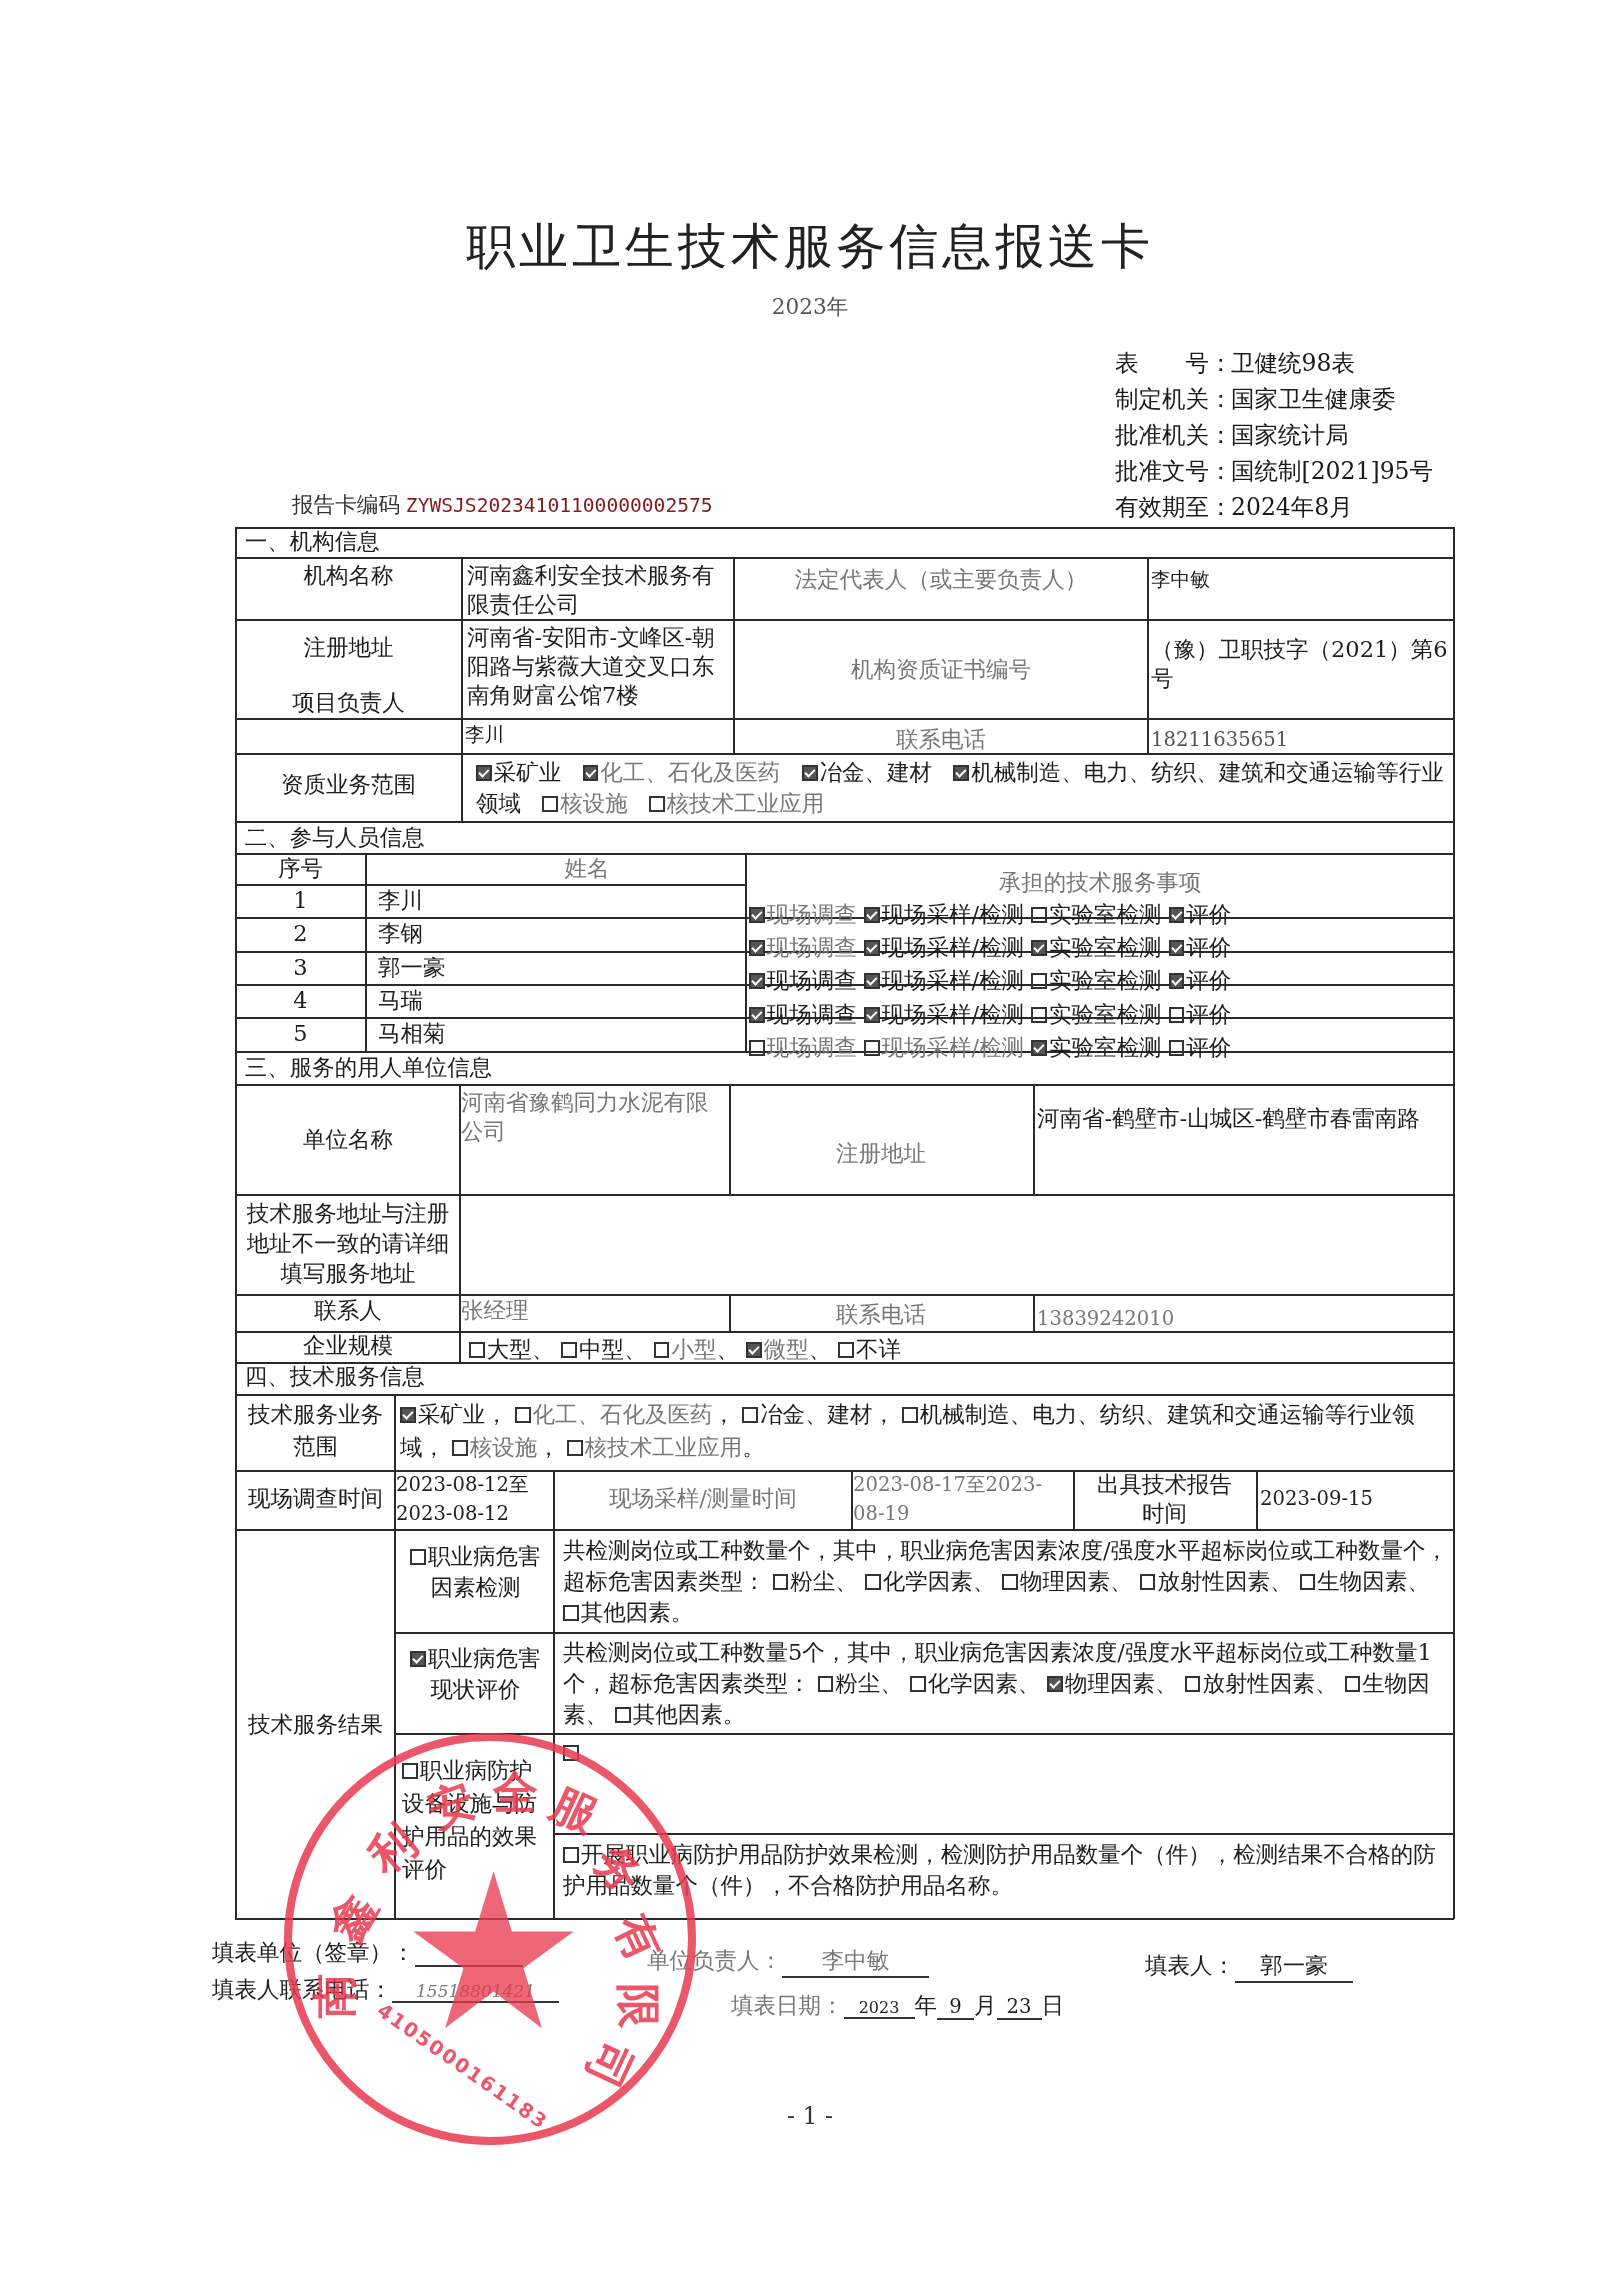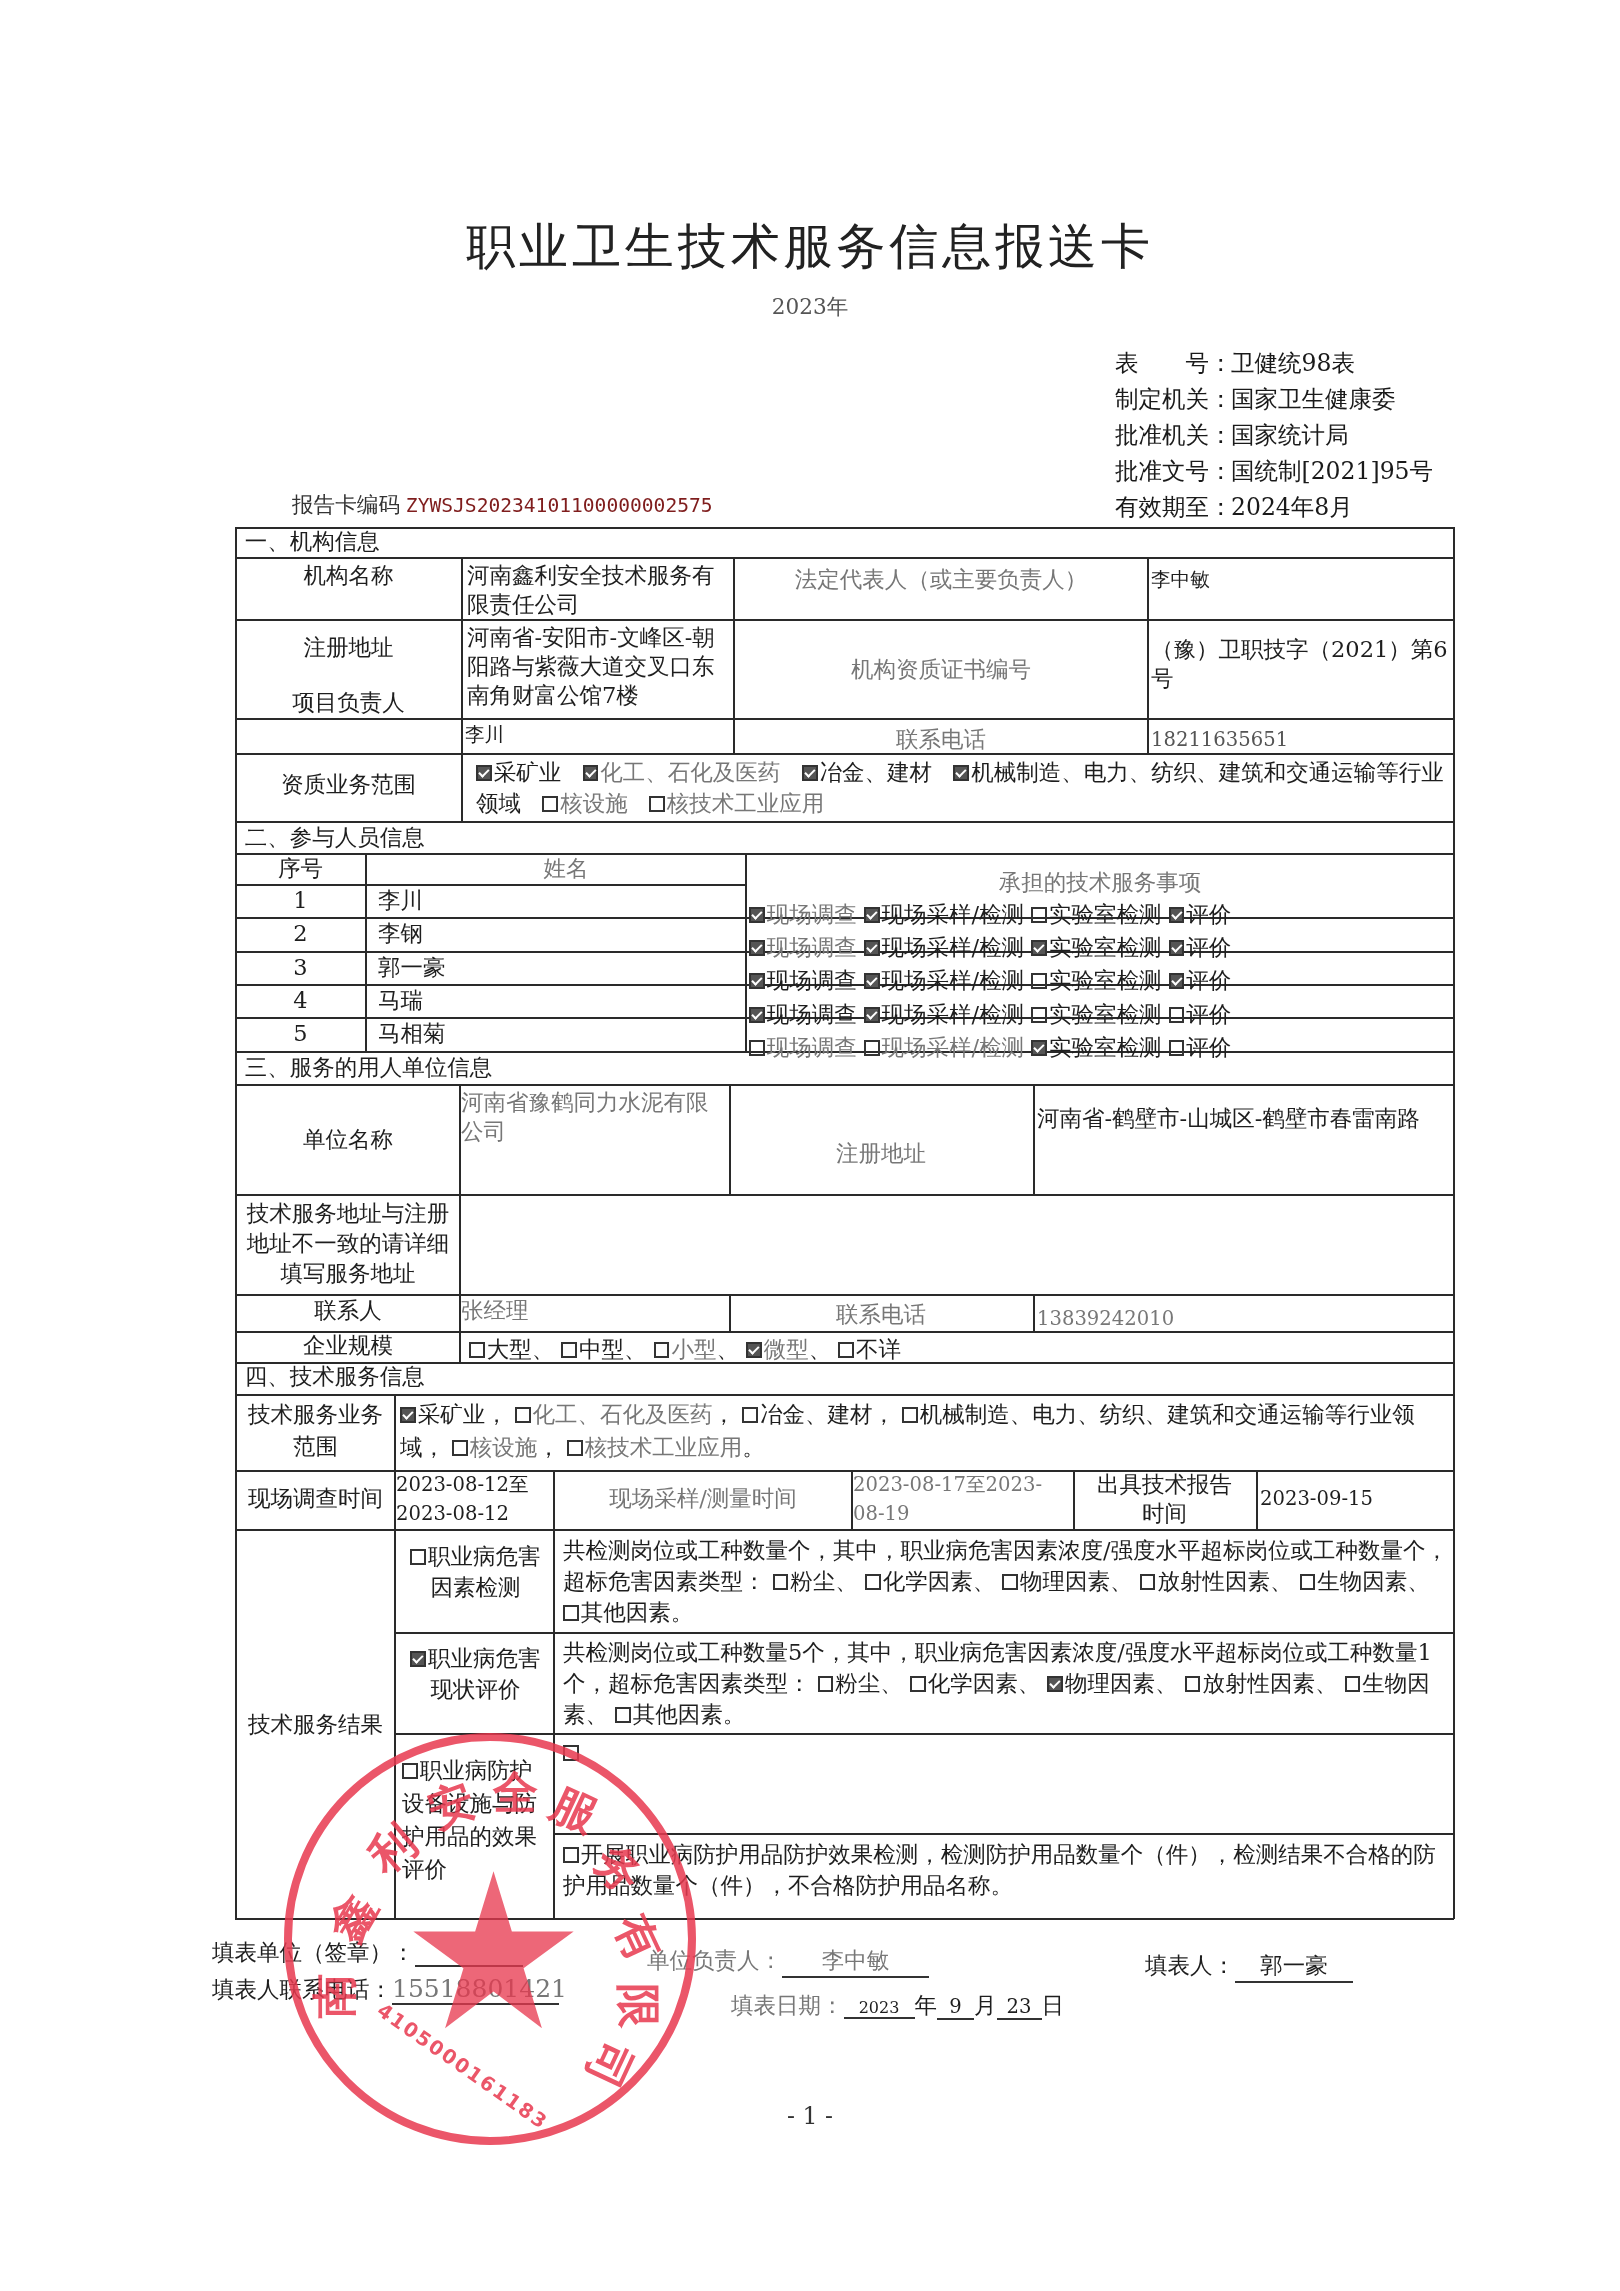--- a/index.html
+++ b/index.html
@@ -122,21 +122,21 @@
   <span class="cb on"></span><span>采矿业</span>&nbsp;&nbsp;
   <span class="cb on"></span><span class="faint">化工、石化及医药</span>&nbsp;&nbsp;
   <span class="cb on"></span><span>冶金、建材</span>&nbsp;&nbsp;
   <span class="cb on"></span><span>机械制造、电力、纺织、建筑和交通运输等行业领域</span>&nbsp;&nbsp;
   <span class="cb"></span><span class="faint">核设施</span>&nbsp;&nbsp;
   <span class="cb"></span><span class="faint">核技术工业应用</span>
 </div>
 
 <div class="cell sec" style="left:237px;top:823px;width:1215px;height:29px;">二、参与人员信息</div>
 <div class="cell lbl" style="left:237px;top:854px;width:127px;">序号</div>
-<div class="cell lbl faint" style="left:346px;top:854px;width:440px;">姓名</div>
+<div class="cell lbl faint" style="left:367px;top:854px;width:440px;">姓名</div>
 <div class="cell lbl faint" style="left:747px;top:868px;width:706px;">承担的技术服务事项</div>
 
 <div id="people">
 
   <div>
     <div class="cell lbl" style="left:237px;top:886px;width:127px;">1</div>
     <div class="cell" style="left:378px;top:886px;width:363px;">李川</div>
     <div class="cell" style="left:749px;top:900px;width:702px;">
       <span class="cb on"></span><span class="faint">现场调查</span>
       <span class="cb on"></span><span>现场采样/检测</span>
@@ -268,21 +268,21 @@
 <div class="abs foot" style="left:212px;top:1937px;">
   <span>填表单位（签章）：</span><span class="ul" style="width:108px;">&nbsp;</span>
 </div>
 <div class="abs foot" style="left:647px;top:1945px;">
   <span class="faint">单位负责人：</span><span class="ul faint" style="width:147px;">李中敏</span>
 </div>
 <div class="abs foot" style="left:1145px;top:1950px;">
   <span>填表人：</span><span class="ul" style="width:118px;">郭一豪</span>
 </div>
 <div class="abs foot" style="left:212px;top:1974px;">
-  <span>填表人联系电话：</span><span class="ul faint" style="width:167px;font-size:25px;">15518801421</span>
+  <span>填表人联系电话：</span><span class="ul faint" style="width:167px;font-size:17px;font-style:italic;">15518801421</span>
 </div>
 <div class="abs foot" style="left:731px;top:1990px;">
   <span class="faint">填表日期：</span><span class="ul" style="width:71px;font-size:16px;margin-top:8px;">2023</span><span>年</span><span class="ul" style="width:37px;font-size:19.6px;">9</span><span>月</span><span class="ul" style="width:45px;font-size:19.6px;">23</span><span>日</span>
 </div>
 
 <div class="abs stamp">
   <svg class="star" viewBox="0 0 100 100">
     <polygon points="50,2 61,38 98,38 68,60 79,96 50,74 21,96 32,60 2,38 39,38" fill="#e8394f" opacity=".9"></polygon>
   </svg>
   <div class="stamp-text" style="left:39px;top:147px;transform:rotate(-60deg);">鑫</div>

